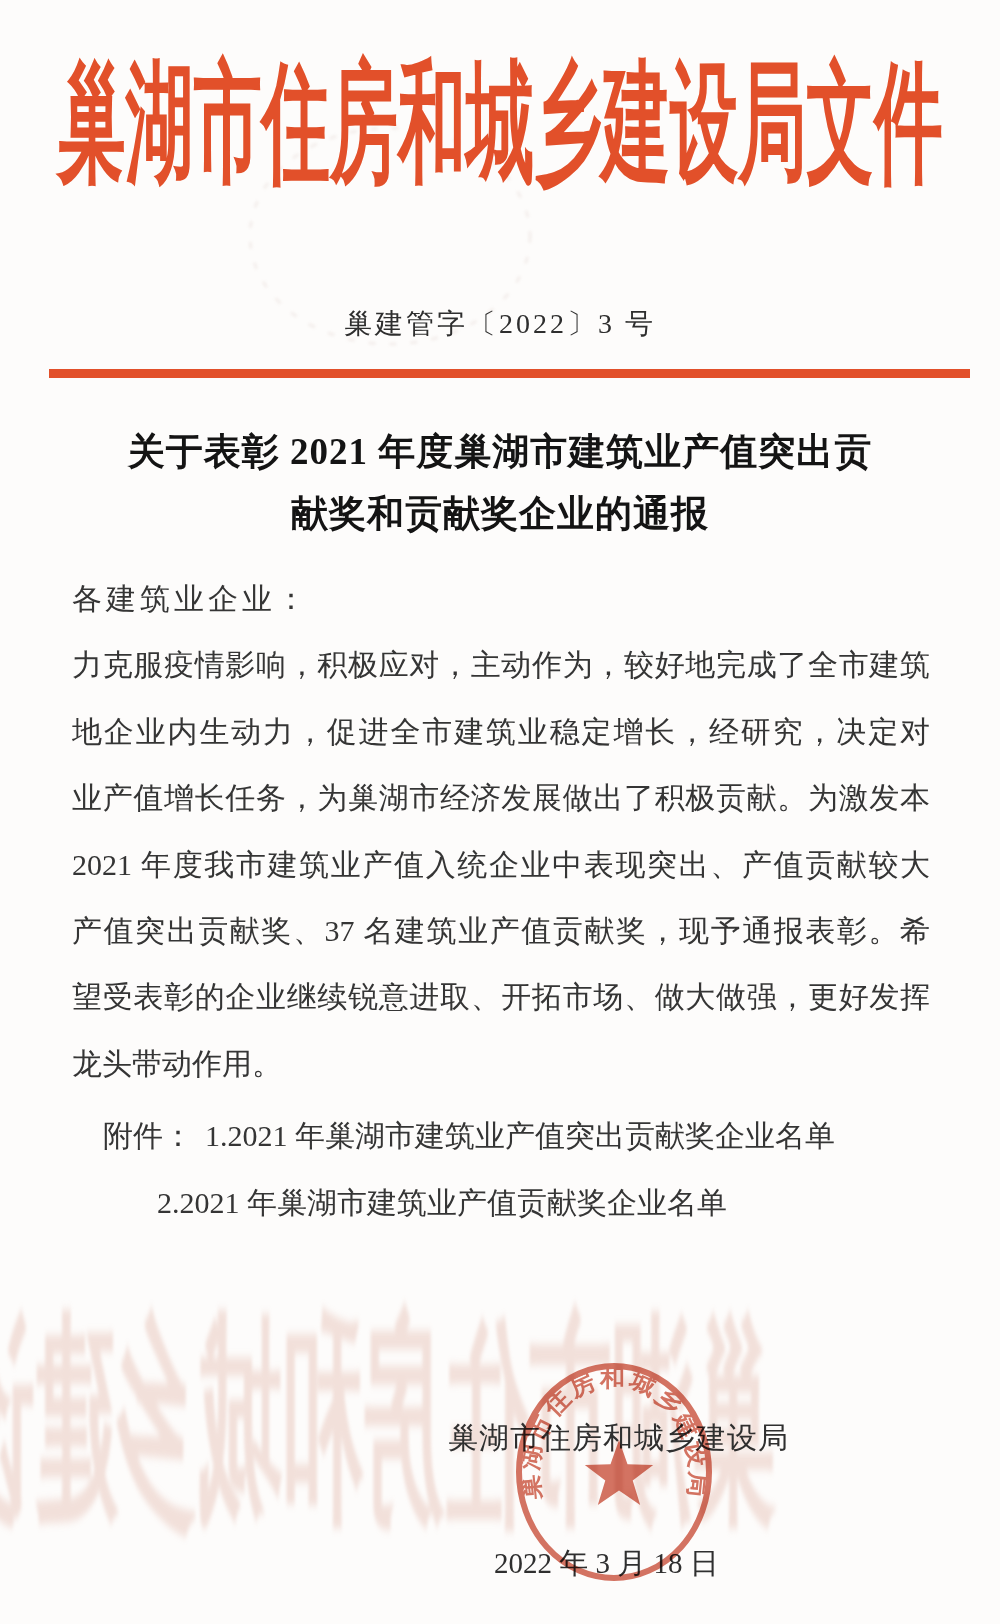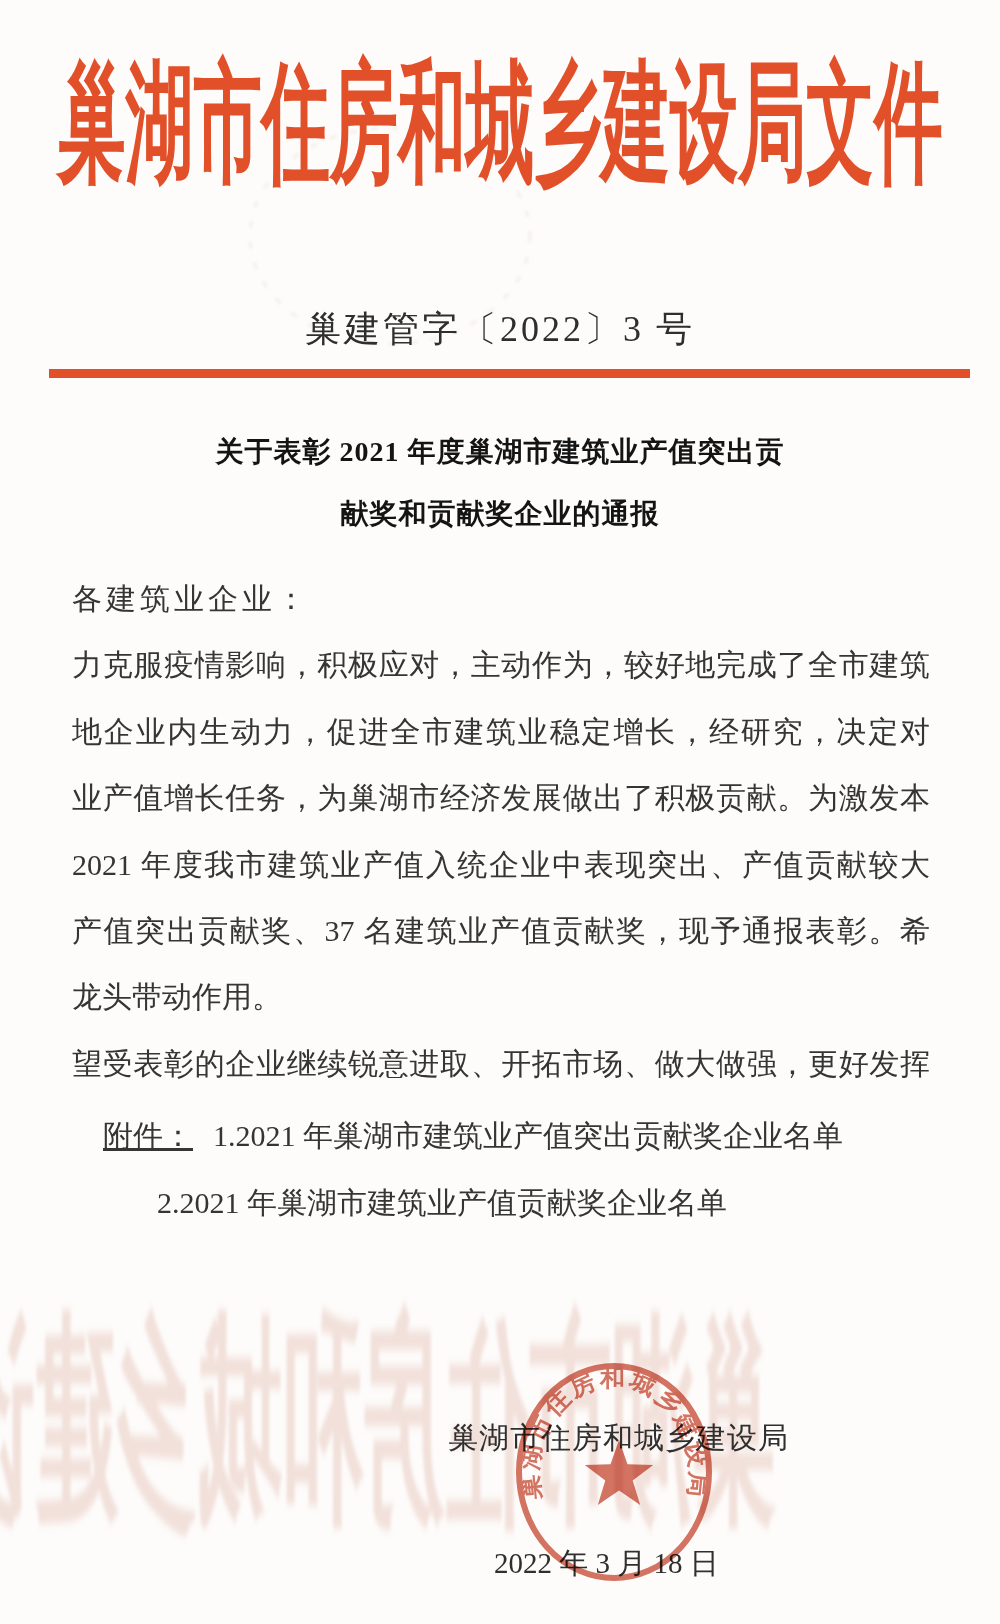--- a/index.html
+++ b/index.html
@@ -18,46 +18,46 @@
     font-weight:bold;fill:#e2502a;
   }
 
   
   .ghost-arc{position:absolute;top:120px;left:238px;width:304px;height:240px;z-index:1;
     filter:blur(1.5px);opacity:.5;}
 
   
   .doc-number{
     position:absolute;top:305px;left:0;width:1000px;text-align:center;
-    font-size:36px;letter-spacing:3px;color:#2e2e2e;z-index:2;
+    font-size:28px;letter-spacing:3px;color:#2e2e2e;z-index:2;
   }
 
   
   .divider{position:absolute;top:369px;left:49px;width:921px;height:9px;background:#e2502a;z-index:2;}
 
   
   .title{
     position:absolute;top:421px;left:40px;width:920px;text-align:center;
-    font-size:28px;font-weight:bold;color:#141414;line-height:62px;z-index:2;
+    font-size:37px;font-weight:bold;color:#141414;line-height:62px;z-index:2;
     letter-spacing:1px;
   }
 
   
   .content{position:absolute;top:566px;left:72px;width:858px;z-index:2;}
   .bodyline{
     font-size:30px;line-height:66.4px;height:66.4px;color:#353535;
     white-space:nowrap;
   }
   .fill{white-space:normal;text-align:justify;text-align-last:justify;}
   .indent{text-indent:62px;}
   .salutation{letter-spacing:4px;}
 
   .attach1{margin-top:6px;padding-left:31px;}
   .attach2{padding-left:85px;}
-  .attach-label{margin-right:20px;text-decoration:underline;}
+  .attach-label{margin-right:12px;}
 
   
   .signature{position:absolute;top:1418px;left:448px;font-size:30px;letter-spacing:1px;color:#2f2f2f;z-index:3;white-space:nowrap;}
   .date{position:absolute;top:1544px;left:494px;font-size:29px;color:#2f2f2f;z-index:3;white-space:nowrap;}
 
   
   .seal{position:absolute;top:1360px;left:512px;width:204px;height:228px;z-index:4;
     opacity:.82;mix-blend-mode:multiply;filter:blur(.4px);}
   .seal text{font-family:"Liberation Serif","DejaVu Serif",serif;font-weight:bold;}
 
@@ -93,22 +93,22 @@
     <div>献奖和贡献奖企业的通报</div>
   </div>
 
   <div class="content">
     <div class="bodyline salutation">各建筑业企业：</div>
     <div class="bodyline fill">力克服疫情影响，积极应对，主动作为，较好地完成了全市建筑</div>
     <div class="bodyline fill">地企业内生动力，促进全市建筑业稳定增长，经研究，决定对</div>
     <div class="bodyline fill">业产值增长任务，为巢湖市经济发展做出了积极贡献。为激发本</div>
     <div class="bodyline fill">2021 年度我市建筑业产值入统企业中表现突出、产值贡献较大</div>
     <div class="bodyline fill">产值突出贡献奖、37 名建筑业产值贡献奖，现予通报表彰。希</div>
+    <div class="bodyline fill">望受表彰的企业继续锐意进取、开拓市场、做大做强，更好发挥</div>
     <div class="bodyline">龙头带动作用。</div>
-    <div class="bodyline fill">望受表彰的企业继续锐意进取、开拓市场、做大做强，更好发挥</div>
 
     <div class="bodyline attach1"><span class="attach-label">附件：</span><span>1.2021 年巢湖市建筑业产值突出贡献奖企业名单</span></div>
     <div class="bodyline attach2"><span>2.2021 年巢湖市建筑业产值贡献奖企业名单</span></div>
   </div>
 
   <div class="signature">巢湖市住房和城乡建设局</div>
   <div class="date">2022 年 3 月 18 日</div>
 
   <svg class="seal" viewBox="0 0 204 228">
     <defs>

